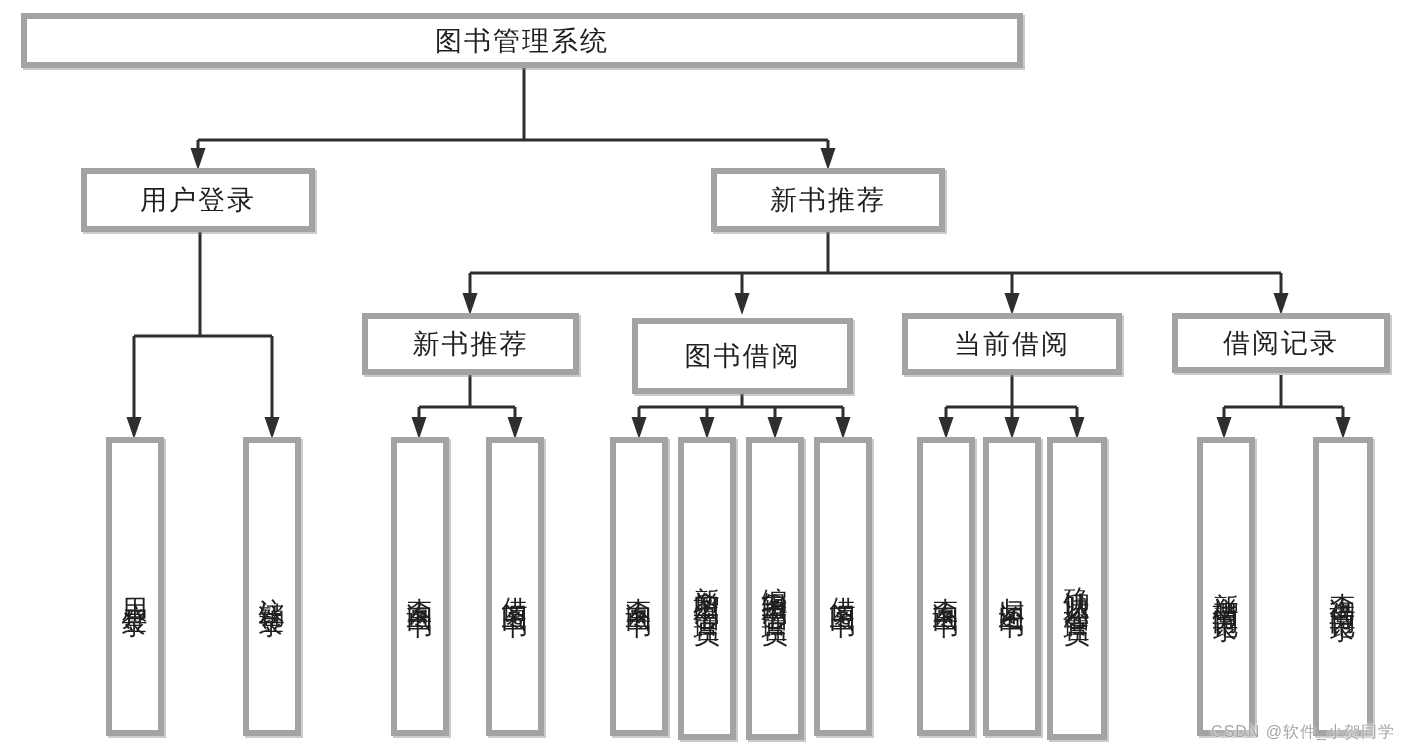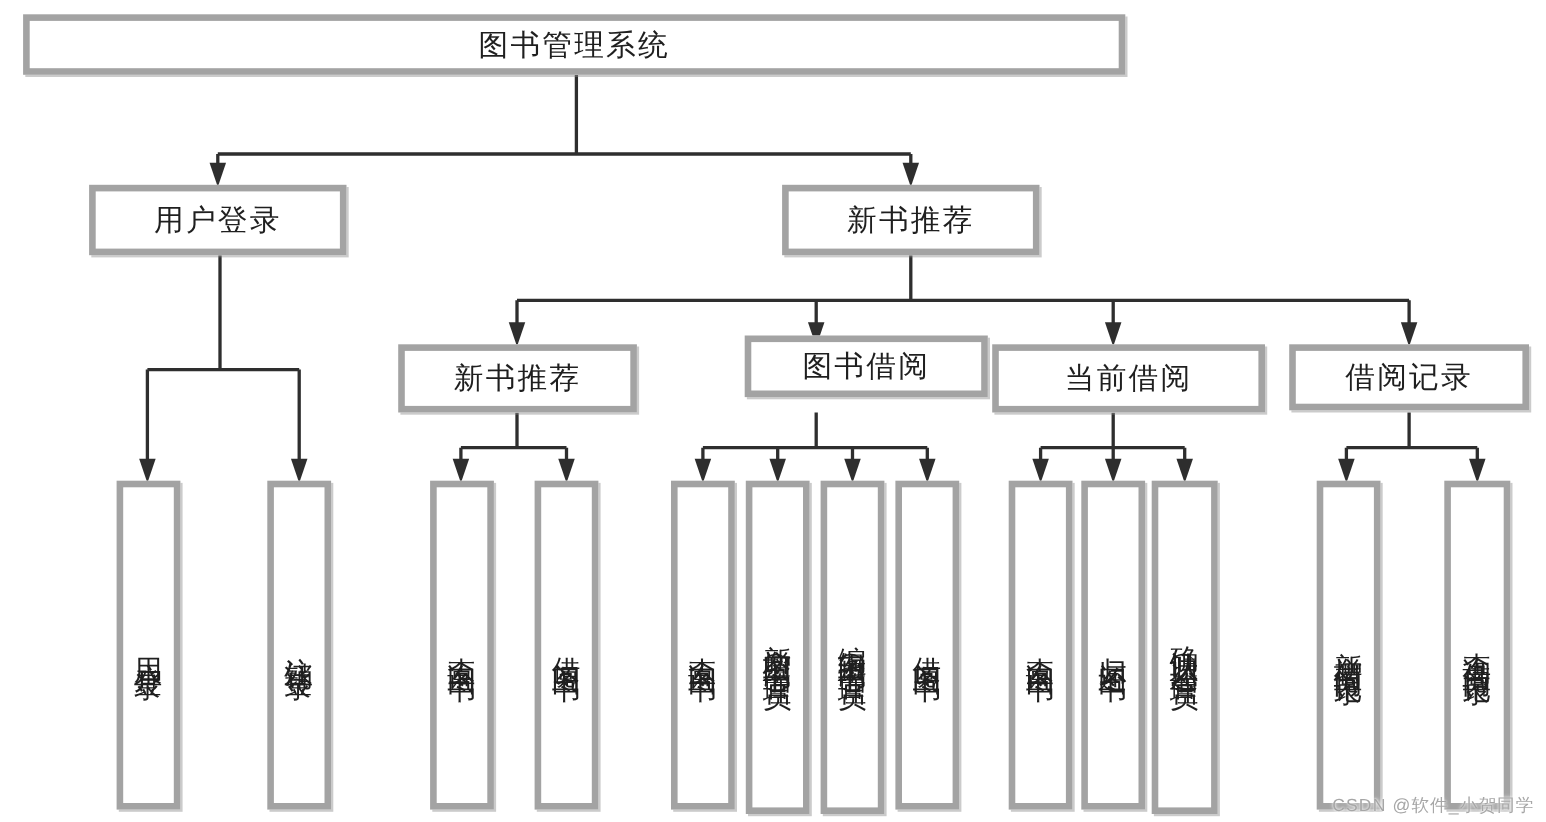--- a/index.html
+++ b/index.html
@@ -30,22 +30,22 @@
     line-height:1;
     letter-spacing:5px;
   }
   
   .n-root{left:21px;top:13px;width:1002px;height:55px;}
   
   .n-user{left:81px;top:168px;width:234px;height:64px;}
   .n-mgmt{left:711px;top:168px;width:234px;height:64px;}
   
   .n-nb{left:362px;top:313px;width:217px;height:62px;text-align:center;}
-  .n-bb{left:632px;top:305px;width:221px;height:56px;margin-left:45px;}
-  .n-cb{left:902px;top:313px;width:248px;height:62px;}
+  .n-bb{left:632px;top:318px;width:221px;height:76px;}
+  .n-cb{left:902px;top:313px;width:220px;height:62px;}
   .n-br{left:1172px;top:313px;width:218px;height:60px;}
   
   .l-1{left:106px;top:437px;width:58px;height:299px;}
   .l-2{left:243px;top:437px;width:58px;height:299px;}
   .l-3{left:391px;top:437px;width:58px;height:299px;}
   .l-4{left:486px;top:437px;width:58px;height:299px;}
   .l-5{left:610px;top:437px;width:58px;height:299px;}
   .l-6{left:678px;top:437px;width:58px;height:303px;}
   .l-7{left:746px;top:437px;width:58px;height:303px;}
   .l-8{left:814px;top:437px;width:58px;height:299px;}

